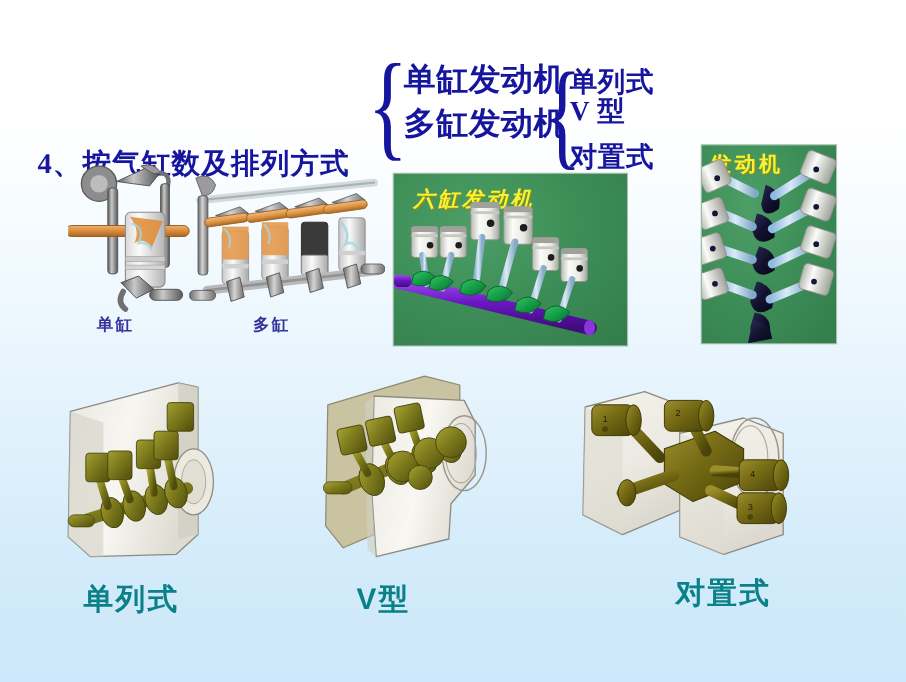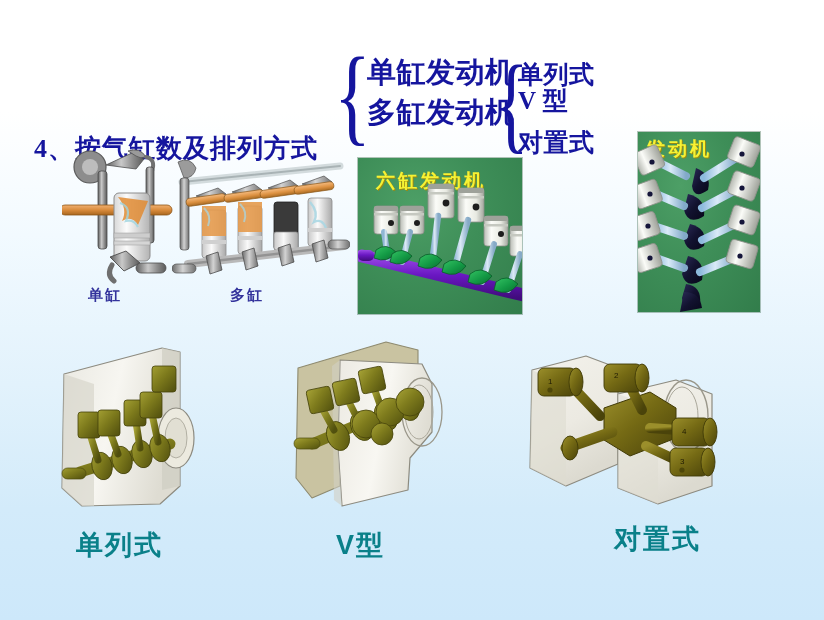--- a/index.html
+++ b/index.html
@@ -249,21 +249,21 @@
         <path d="M70 104 L82 100 L86 118 L74 122 Z"></path>
         <path d="M106 100 L118 96 L122 114 L110 118 Z"></path>
         <path d="M140 96 L152 92 L156 110 L144 114 Z"></path>
       </g>
       <rect x="0" y="116" width="24" height="9" rx="4.5" fill="url(#steelB)" stroke="#4e4e4e" stroke-width="0.7"></rect>
       <rect x="156" y="92" width="22" height="9" rx="4.5" fill="url(#steelB)" stroke="#4e4e4e" stroke-width="0.7"></rect>
     </svg>
   </div>
   <div class="mid-cap" style="left:230px; top:286px;">多缸</div>
 
-  <div class="green-panel" style="left:358px; top:158px; width:164px; height:156px;">
+  <div class="green-panel" style="left:358px; top:158px; width:212px; height:156px;font-style:italic;">
     <div class="green-title" style="left:18px; top:10px; font-size:19px;">六缸发动机</div>
     <svg width="188" height="156" viewBox="0 0 188 156" style="position:absolute;left:0;top:0;">
       <defs>
         <linearGradient id="pistC" x1="0" y1="0" x2="1" y2="0">
           <stop offset="0%" stop-color="#b9bcb5"></stop>
             <stop offset="30%" stop-color="#fbfcf8"></stop>
           <stop offset="70%" stop-color="#e8eae2"></stop>
             <stop offset="100%" stop-color="#a4a79f"></stop>
         </linearGradient>
         <linearGradient id="rodC" x1="0" y1="0" x2="1" y2="0">
@@ -508,21 +508,21 @@
       </g>
 
       <g fill="url(#olB)" stroke="#45430a" stroke-width="0.8">
         <ellipse cx="84" cy="86" rx="14" ry="14"></ellipse>
         <ellipse cx="108" cy="74" rx="14" ry="14"></ellipse>
         <ellipse cx="128" cy="64" rx="14" ry="14"></ellipse>
         <ellipse cx="100" cy="96" rx="11" ry="11"></ellipse>
       </g>
     </svg>
   </div>
-  <div class="bot-label" style="left:336px; top:527px;text-align:center;">V型</div>
+  <div class="bot-label" style="left:324px; top:527px;text-align:center;">V型</div>
 
   <div class="abs" style="left:500px; top:346px; width:242px; height:172px;">
     <svg width="242" height="172" viewBox="0 0 242 172">
       <defs>
         <linearGradient id="blkC" x1="0" y1="0" x2="0.4" y2="1">
           <stop offset="0%" stop-color="#f3f2ec"></stop>
             <stop offset="60%" stop-color="#eceae2"></stop>
           <stop offset="100%" stop-color="#dcdad0"></stop>
         </linearGradient>
         <linearGradient id="olC" x1="0" y1="0" x2="1" y2="1">

